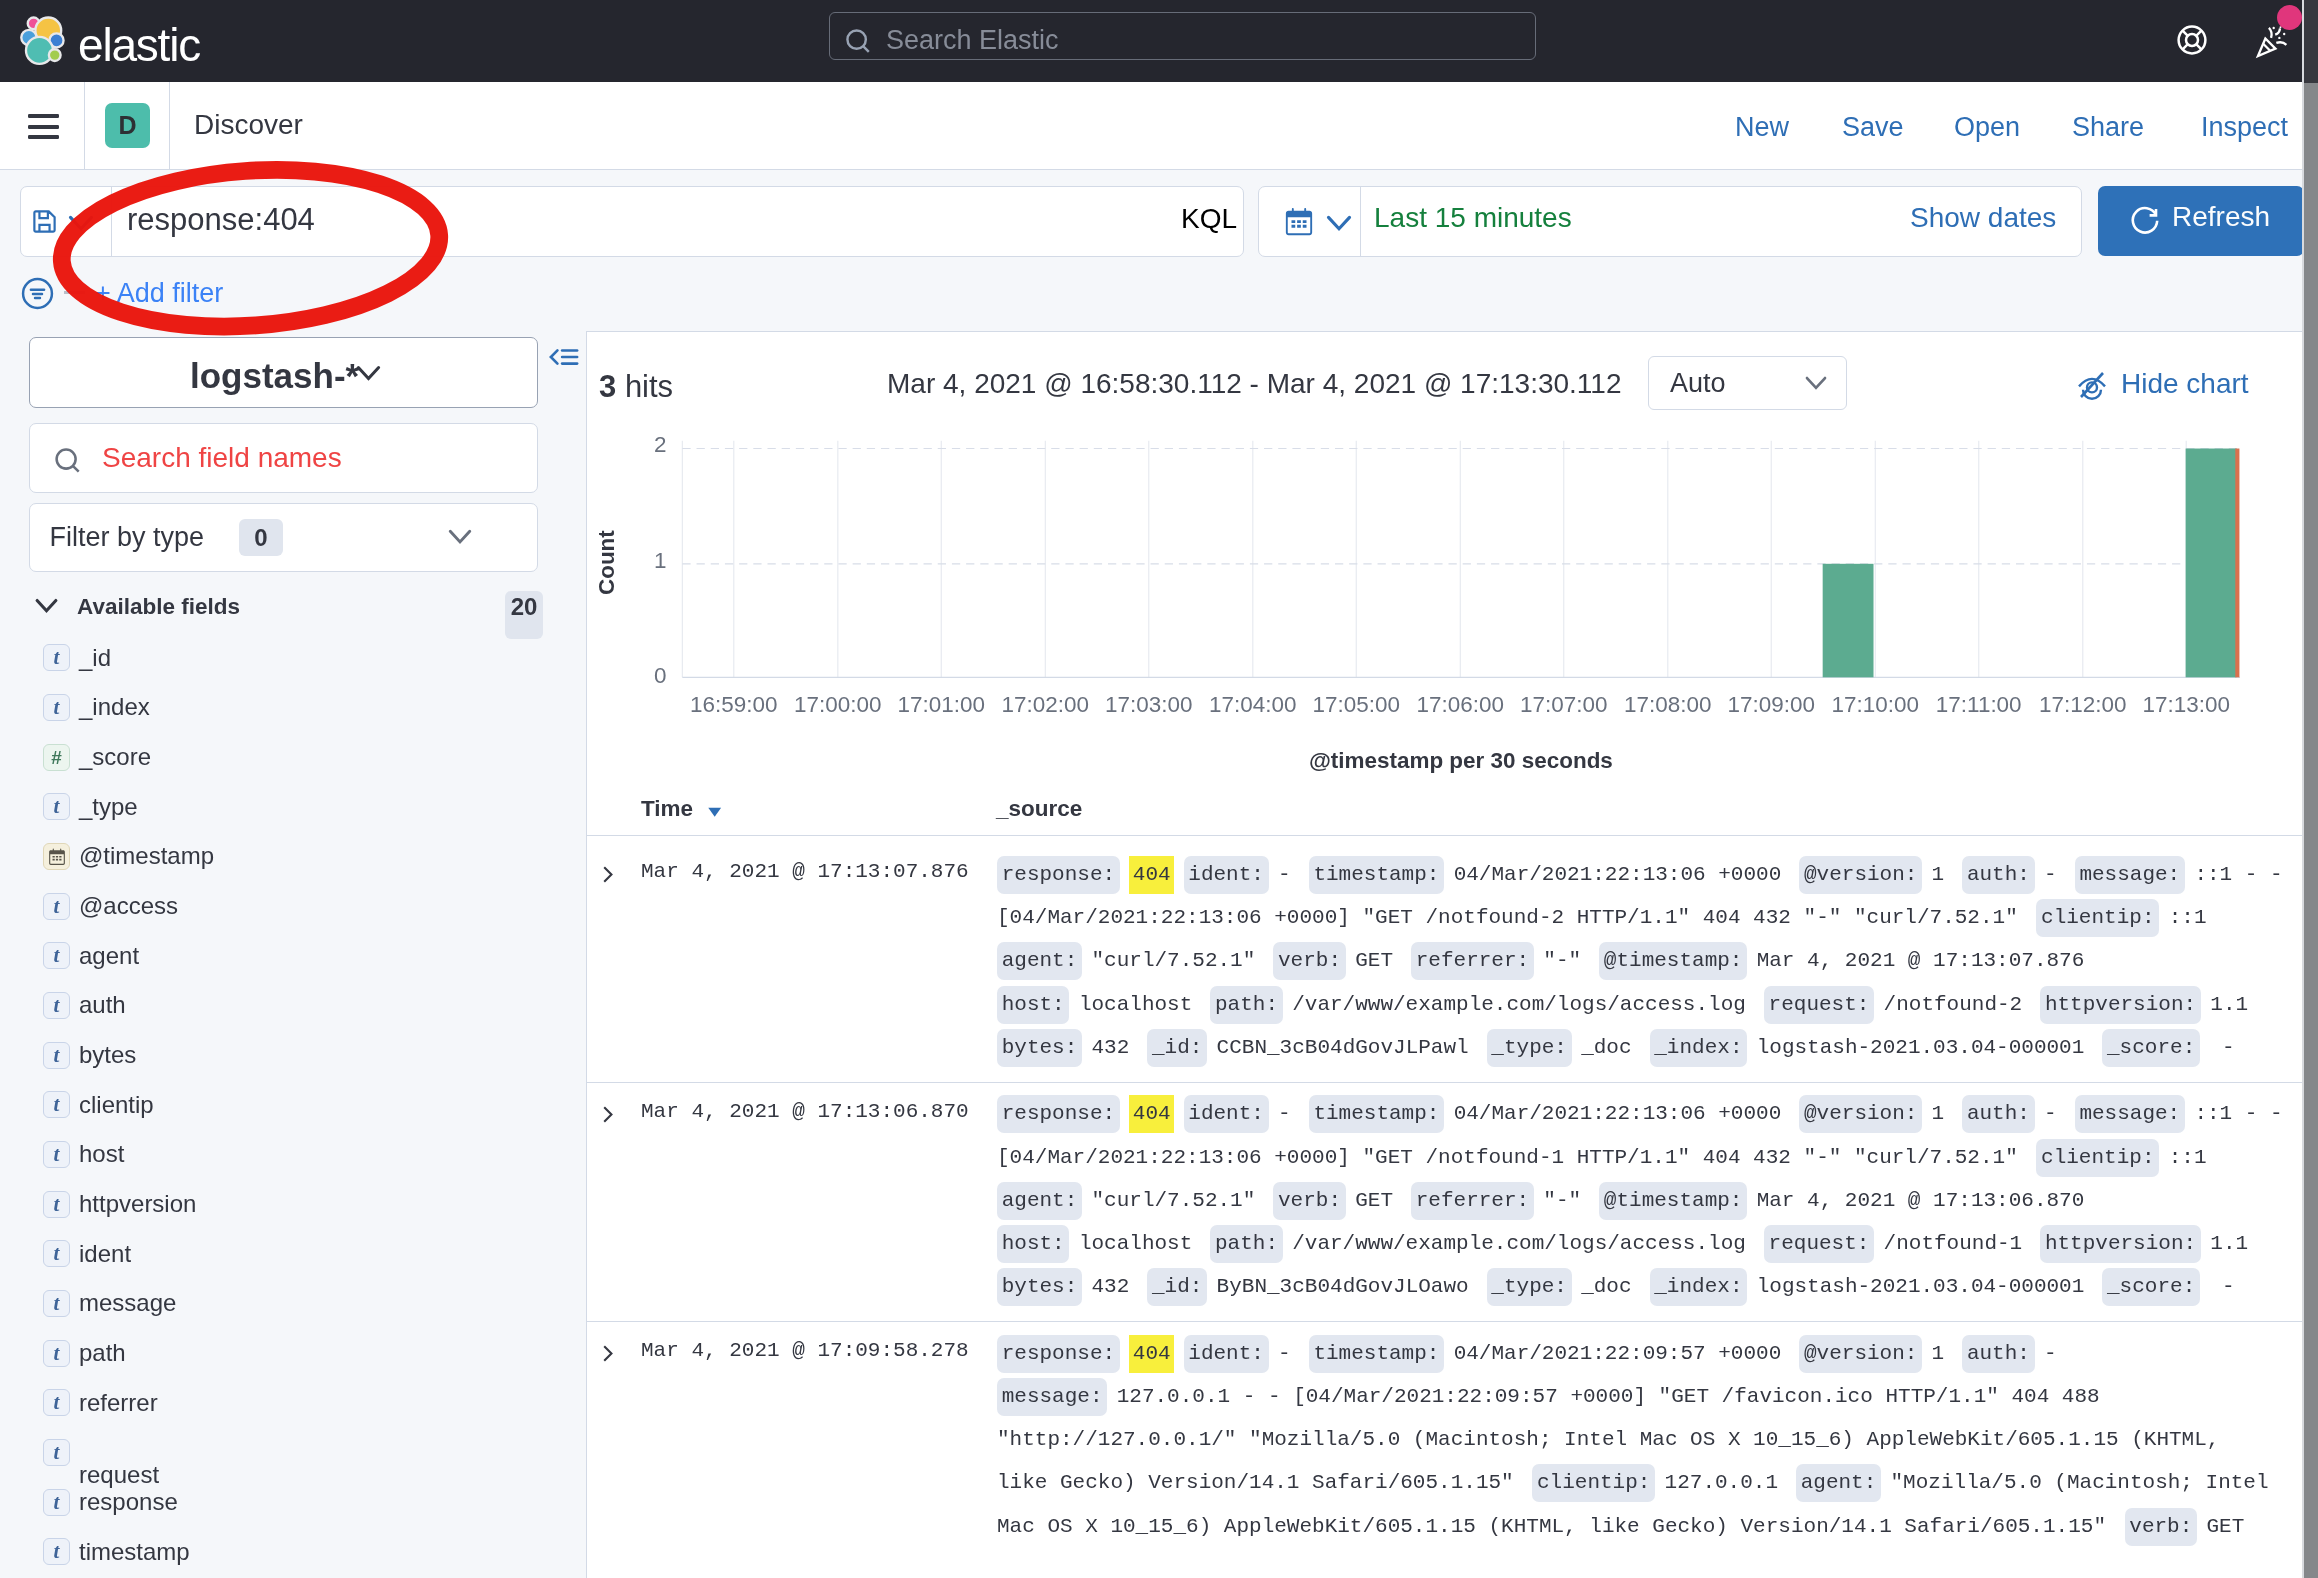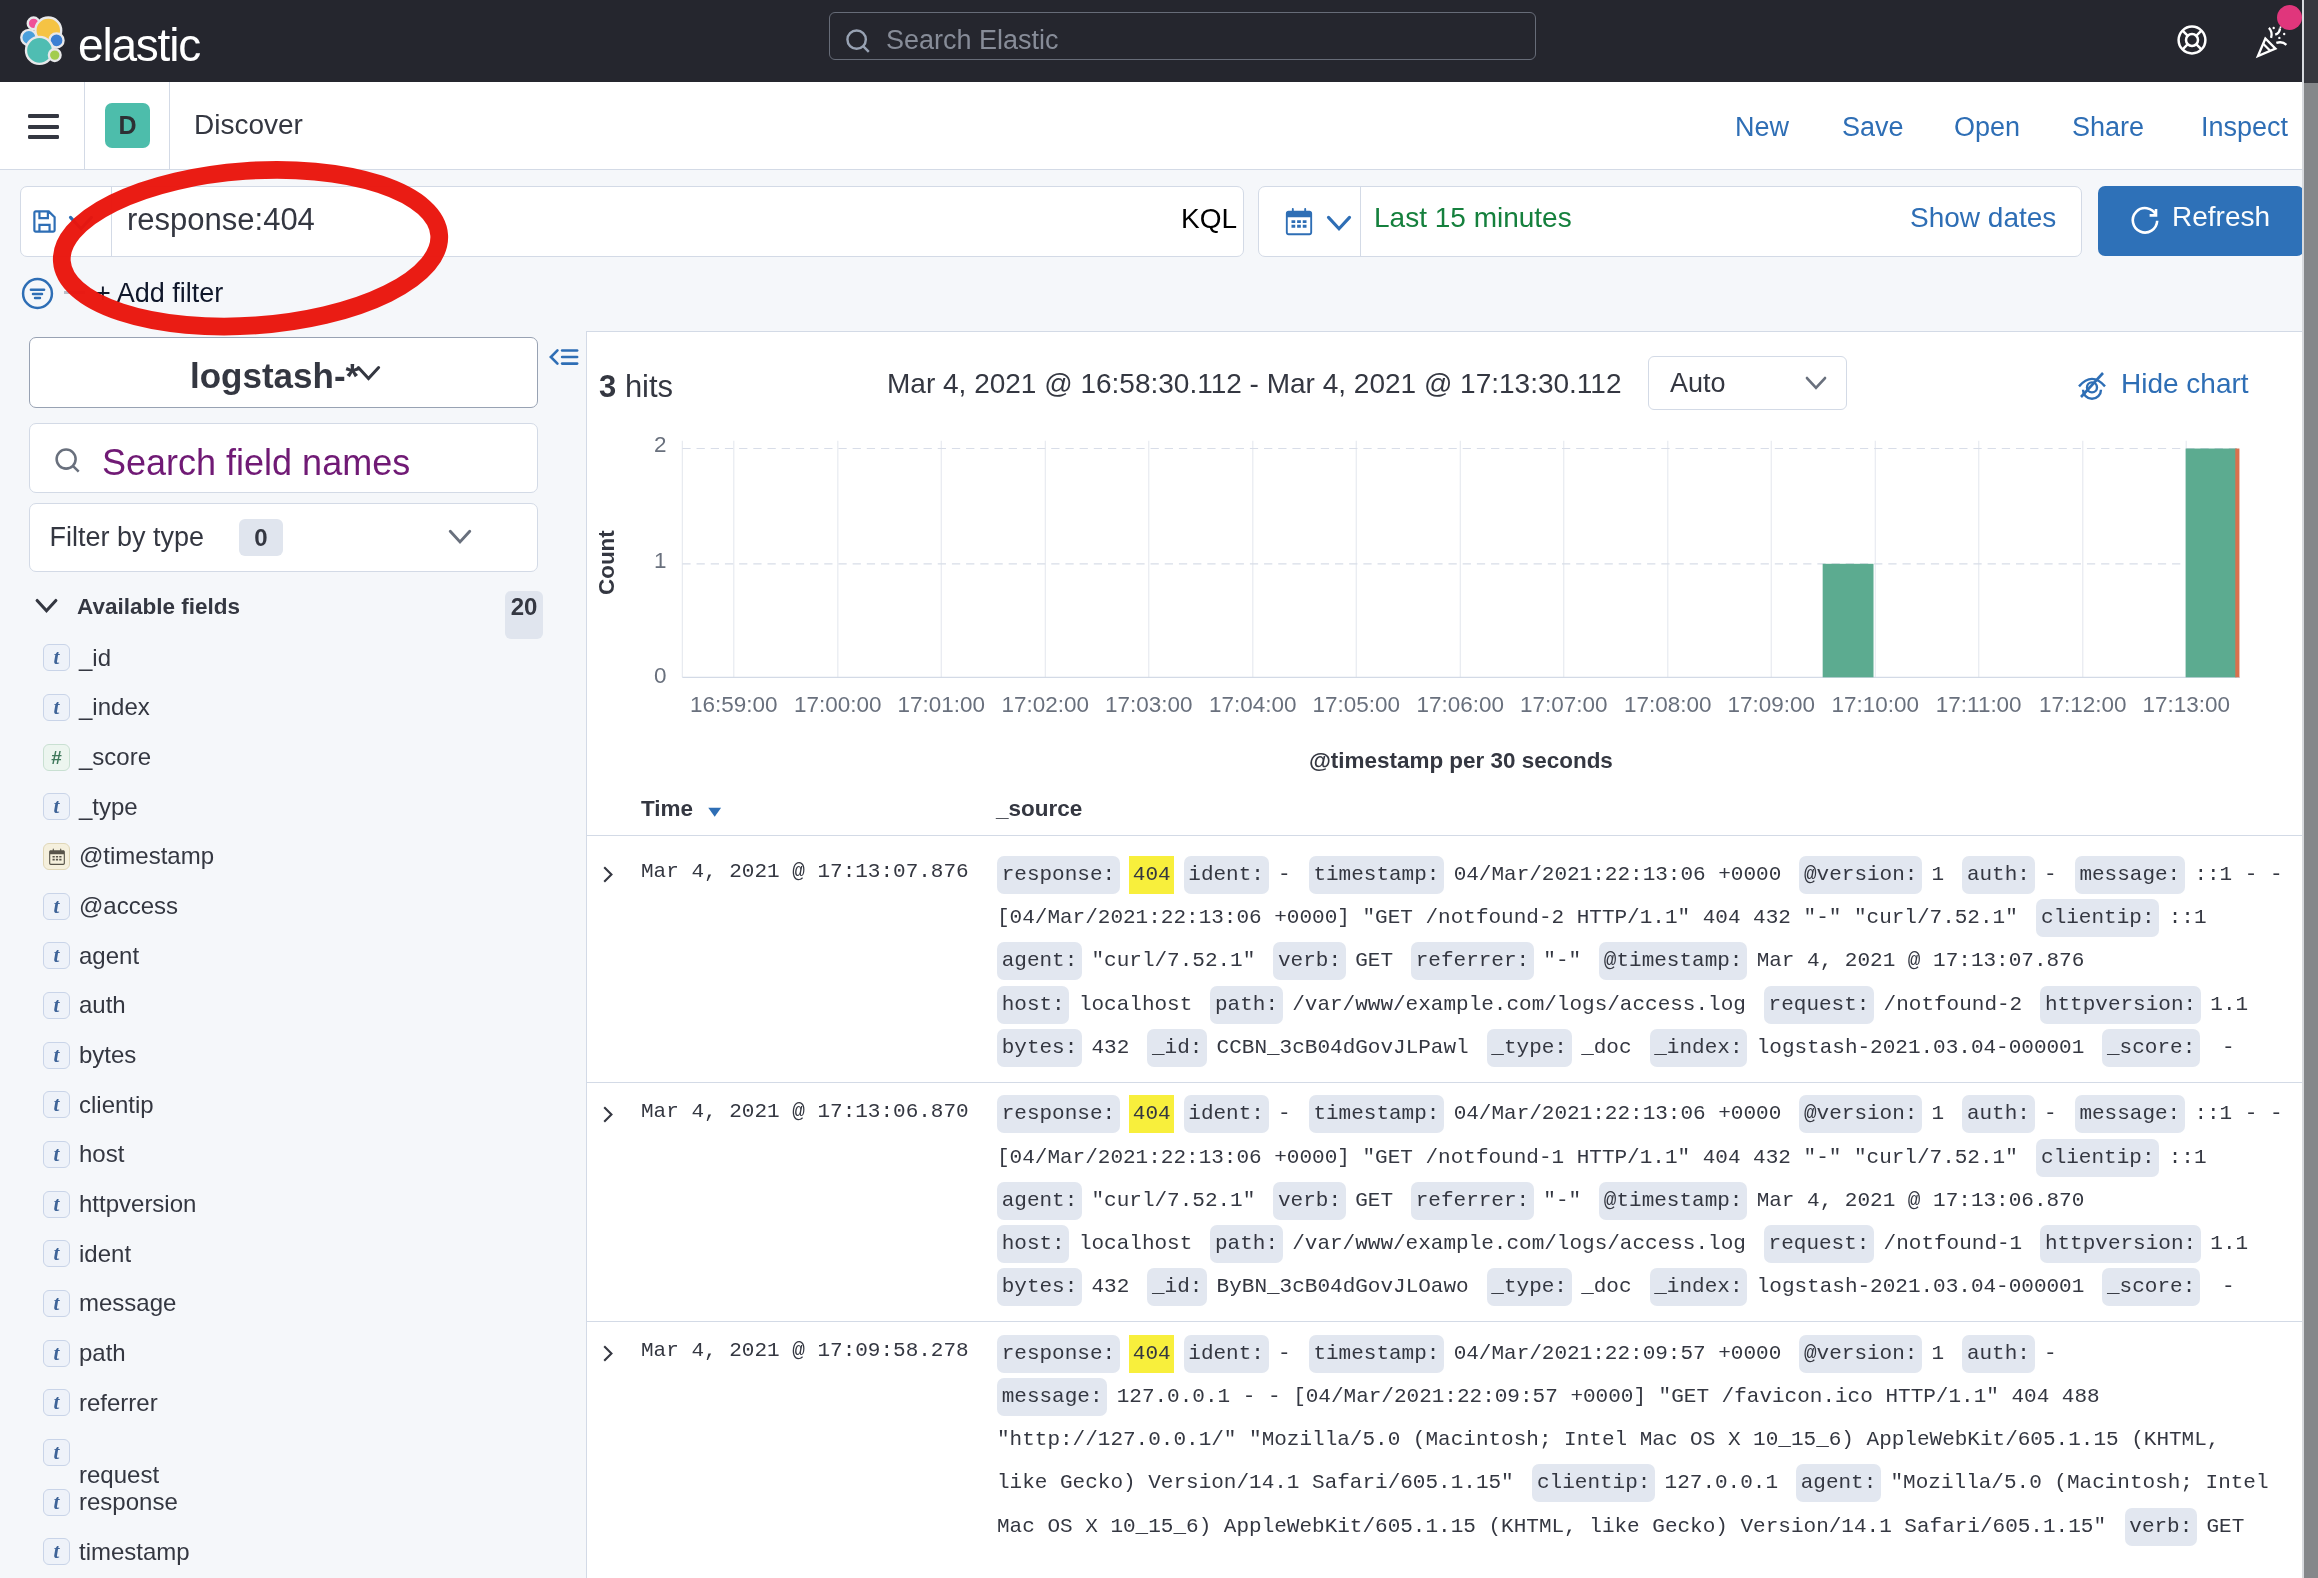--- a/index.html
+++ b/index.html
@@ -26,27 +26,27 @@
   #qbar { left:19.5px; top:186px; width:1224px; height:71px; border-radius:7px; }
   #qtext { left:127px; top:202px; font-size:31px; color:#343741; }
   #kql { left:1181px; top:203px; font-size:28px; color:#000000; }
   #qsep { left:111px; top:187px; height:69px; }
   #datebox { left:1258px; top:186px; width:824px; height:71px; border-radius:7px; }
   #dsep { left:1360px; top:187px; height:69px; }
   #last15 { left:1374px; top:202px; font-size:28px; color:#15803d; }
   #showdates { left:1910px; top:202px; font-size:28px; color:#2e6eb5; }
   #refresh { left:2098px; top:186px; width:206px; height:70px; background:#2e71b8; border-radius:7px; color:#fbfcfd; }
   #refresh .txt { left:74px; top:15.4px; font-size:28px; }
-  #addfilter { left:95px; top:278px; font-size:27px; color:#0f172a; }
+  #addfilter { left:95px; top:278px; font-size:27px; color:#3b82f6; }
 
   
   #lgbox { left:29px; top:337px; width:509px; height:71px; border:1.8px solid #98a2b3; border-radius:7px; background:#fff; }
   #lgbox .t { position:absolute; left:160px; top:18.3px; font-size:35px; font-weight:bold; color:#343741; }
   #sfn { left:29px; top:423px; width:509px; height:70px; border-radius:7px; }
-  #sfn .ph { position:absolute; left:72px; top:18.3px; font-size:36px; color:#701a75; }
+  #sfn .ph { position:absolute; left:72px; top:18.3px; font-size:28px; color:#ef4444; }
   #fbt { left:29px; top:503px; width:509px; height:69px; border-radius:7px; }
   #fbt .t { position:absolute; left:19.5px; top:18px; font-size:27px; color:#343741; }
   .minibadge { position:absolute; background:#e0e5ee; border-radius:6px; font-weight:bold; color:#343741; text-align:center; }
   #af { left:77px; top:594px; font-size:22.5px; font-weight:bold; color:#343741; }
   .fieldname { position:absolute; left:79px; font-size:24px; color:#343741; }
   .fbadge { position:absolute; left:43px; width:27px; height:27px; border-radius:6px; background:#eef2f9; border:1.2px solid #c9d4e8; color:#3f6498; text-align:center; box-sizing:border-box; }
   .fbadge span { font-family:"Liberation Serif",serif; font-style:italic; font-weight:bold; font-size:21px; line-height:25px; }
 
   
   #mainpanel { left:586px; top:331px; width:1722px; height:1247px; background:#fff; border-top:1.2px solid #d3dae6; border-left:1.2px solid #d3dae6; }

